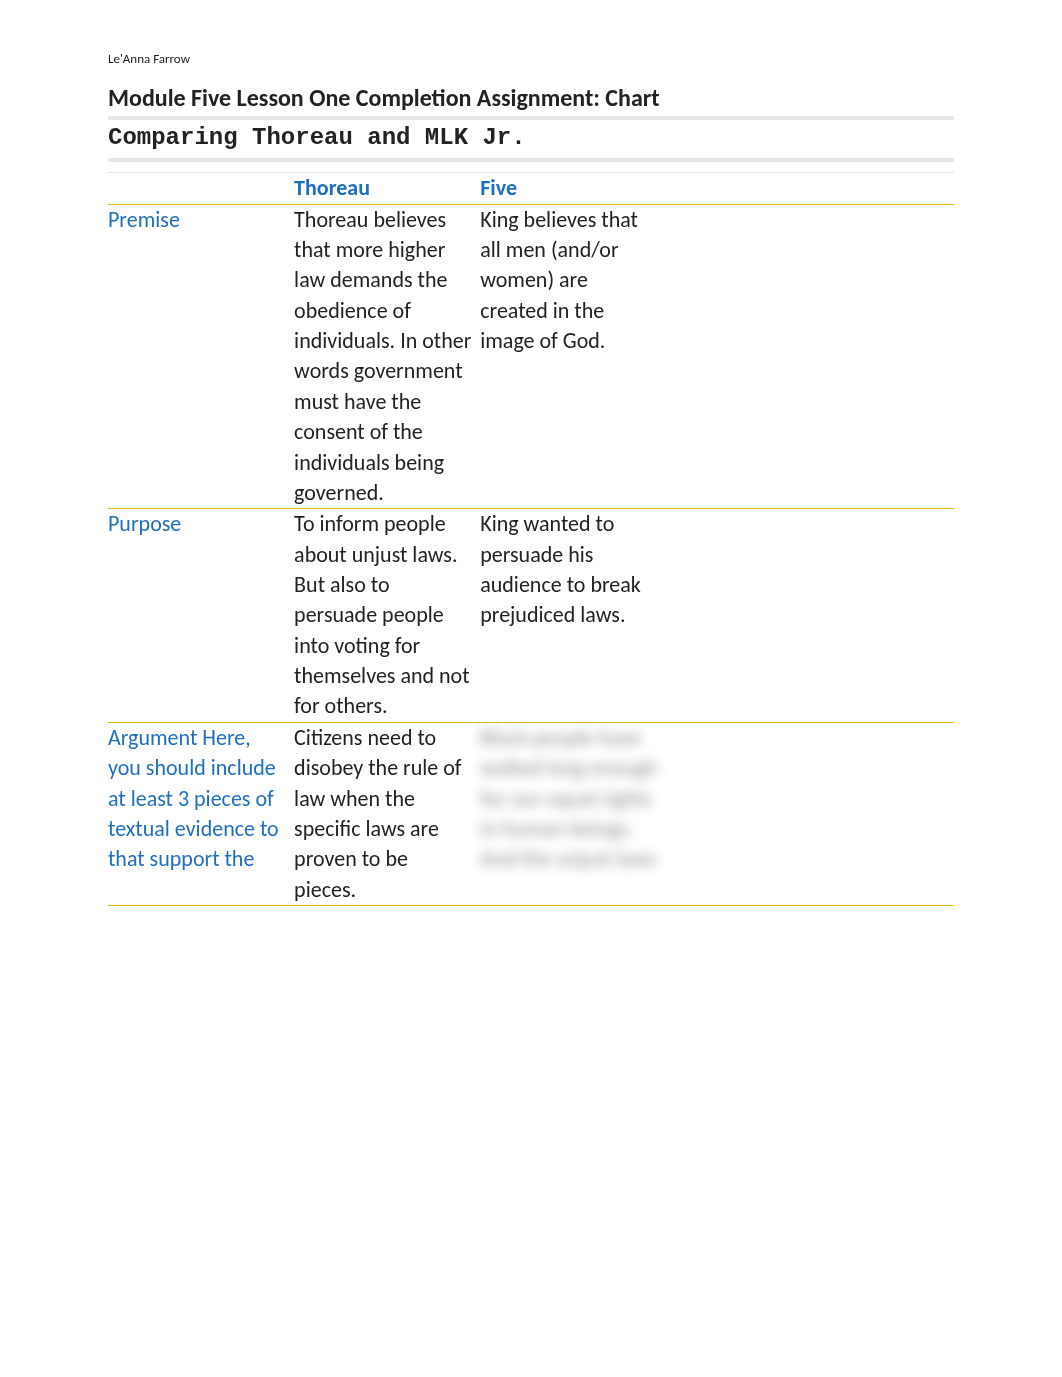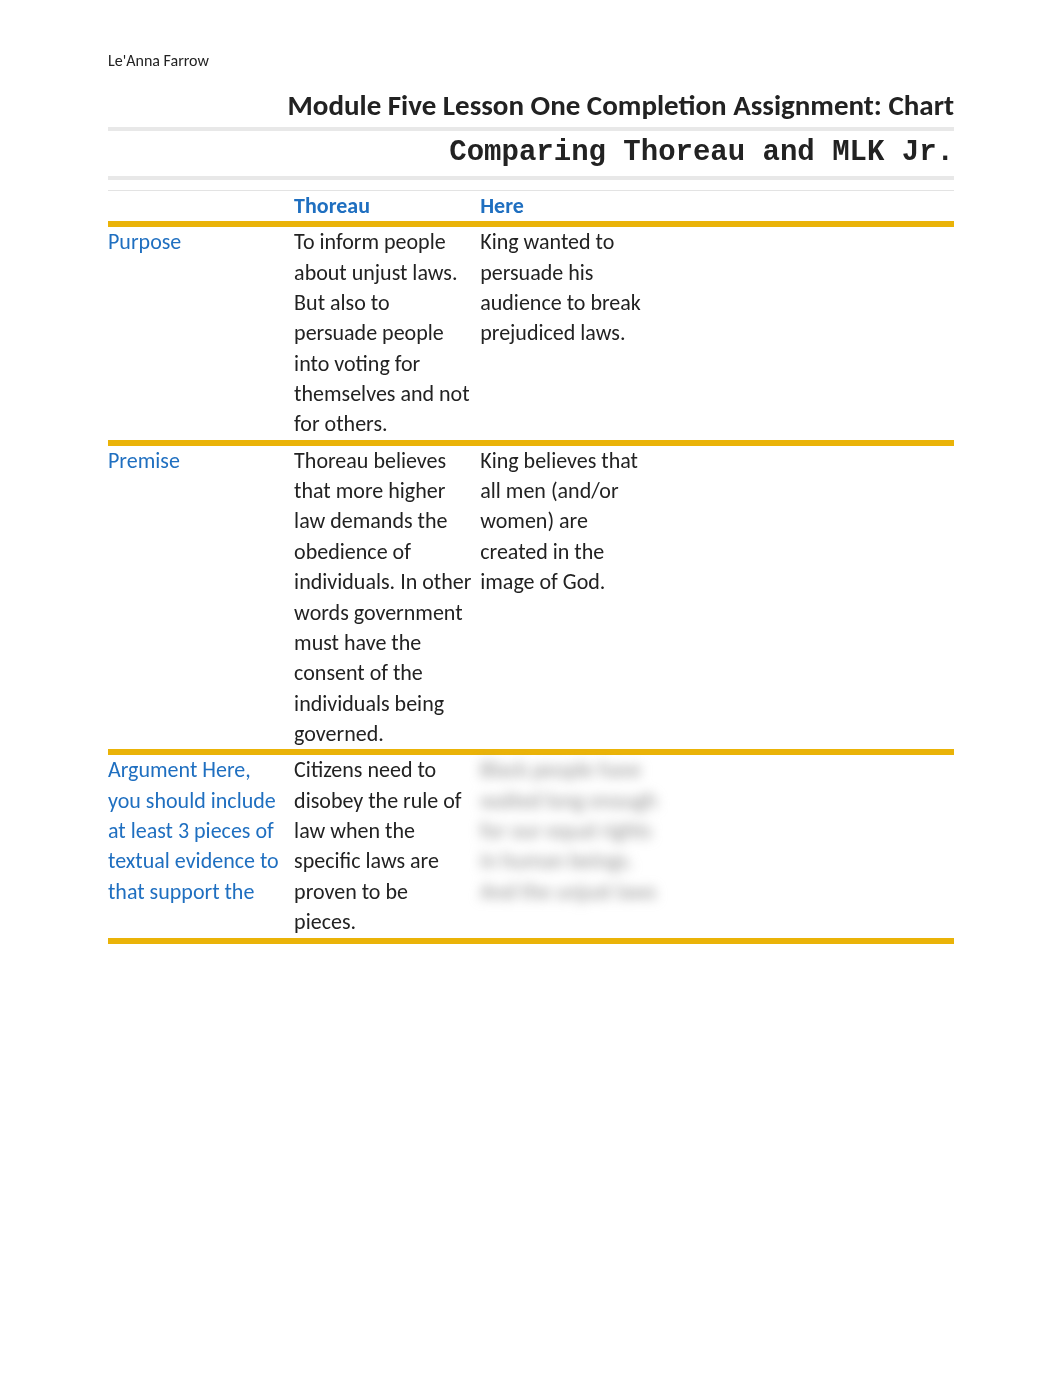--- a/index.html
+++ b/index.html
@@ -8,28 +8,28 @@
     background: #fff;
     font-family: 'Segoe UI', 'Calibri', 'Helvetica Neue', Arial, sans-serif;
     color: #222;
     width: 1062px;
   }
   .page {
     padding: 50px 108px 60px 108px;
     box-sizing: border-box;
   }
   .header-info {
-    font-size: 16px;
+    font-size: 13px;
     line-height: 1.35;
     margin-bottom: 2px;
   }
   .title {
-    font-size: 29px;
+    font-size: 24px;
     font-weight: 700;
-    text-align: right;
+    text-align: left;
     line-height: 1.35;
     margin: 14px auto 10px auto;
   }
   .title-line {
     display: block;
     border-bottom: 4px solid #e8e8e8;
     padding-bottom: 2px;
     margin-bottom: 2px;
   }
   .title-line:last-child{
@@ -41,21 +41,21 @@
     border-collapse: collapse;
     width: 100%;
     table-layout: fixed;
     font-size: 22px;
   }
   table.chart td, table.chart th {
     vertical-align: top;
     text-align: left;
     padding: 0 6px 0 0;
     border-top: 1px solid #e3e3e3;
-    border-bottom: 6px solid #eab308;
+    border-bottom: 1px solid #eab308;
     line-height: 1.38;
   }
   table.chart .col0 { width: 22%; }
   table.chart .col1 { width: 22%; }
   table.chart .col2 { width: 22%; }
   table.chart .col3 { width: 34%; }
   .blue { color: #1f6fc0; }
   .blur {
     filter: blur(6px);
     color: #8a8a8a;
@@ -80,35 +80,35 @@
     <colgroup>
       <col class="col0">
         <col class="col1">
         <col class="col2">
         <col class="col3">
     </colgroup>
     <tbody>
         <tr>
       <th></th>
       <th class="blue">Thoreau</th>
-      <th class="blue">Here</th>
+      <th class="blue">Five</th>
       <th></th>
+    </tr>
+
+    <tr>
+      <td class="blue">Premise</td>
+      <td>Thoreau believes that more higher law demands the obedience of individuals. In other words government must have the consent of the individuals being governed.</td>
+      <td>King believes that all men (and/or women) are created in the image of God.</td>
+      <td></td>
     </tr>
 
     <tr>
       <td class="blue">Purpose</td>
       <td>To inform people about unjust laws. But also to persuade people into voting for themselves and not for others.</td>
       <td>King wanted to persuade his audience to break prejudiced laws.</td>
-      <td></td>
-    </tr>
-
-    <tr>
-      <td class="blue">Premise</td>
-      <td>Thoreau believes that more higher law demands the obedience of individuals. In other words government must have the consent of the individuals being governed.</td>
-      <td>King believes that all men (and/or women) are created in the image of God.</td>
       <td></td>
     </tr>
 
     <tr>
       <td class="blue">Argument Here, you should include at least 3 pieces of textual evidence to that support the</td>
       <td>Citizens need to disobey the rule of law when the specific laws are proven to be pieces.</td>
       <td><span class="blur">Black people have waited long enough for our equal rights in human beings. And the unjust laws</span></td>
       <td></td>
     </tr>
   </tbody>

